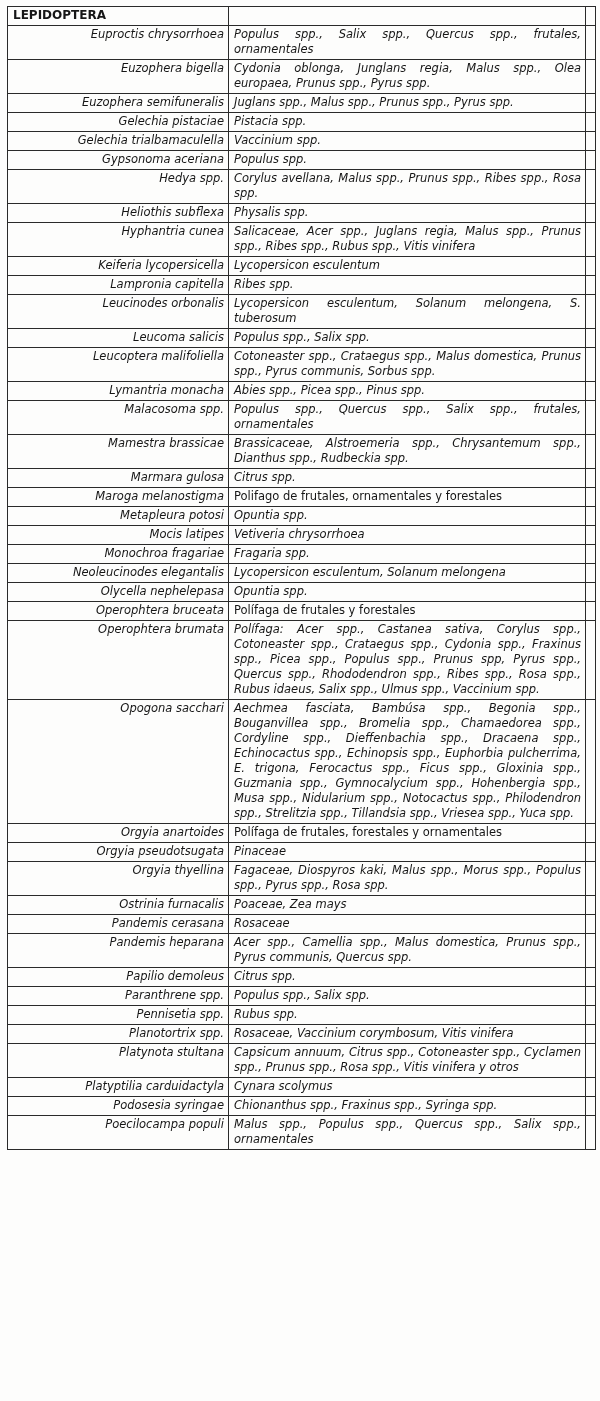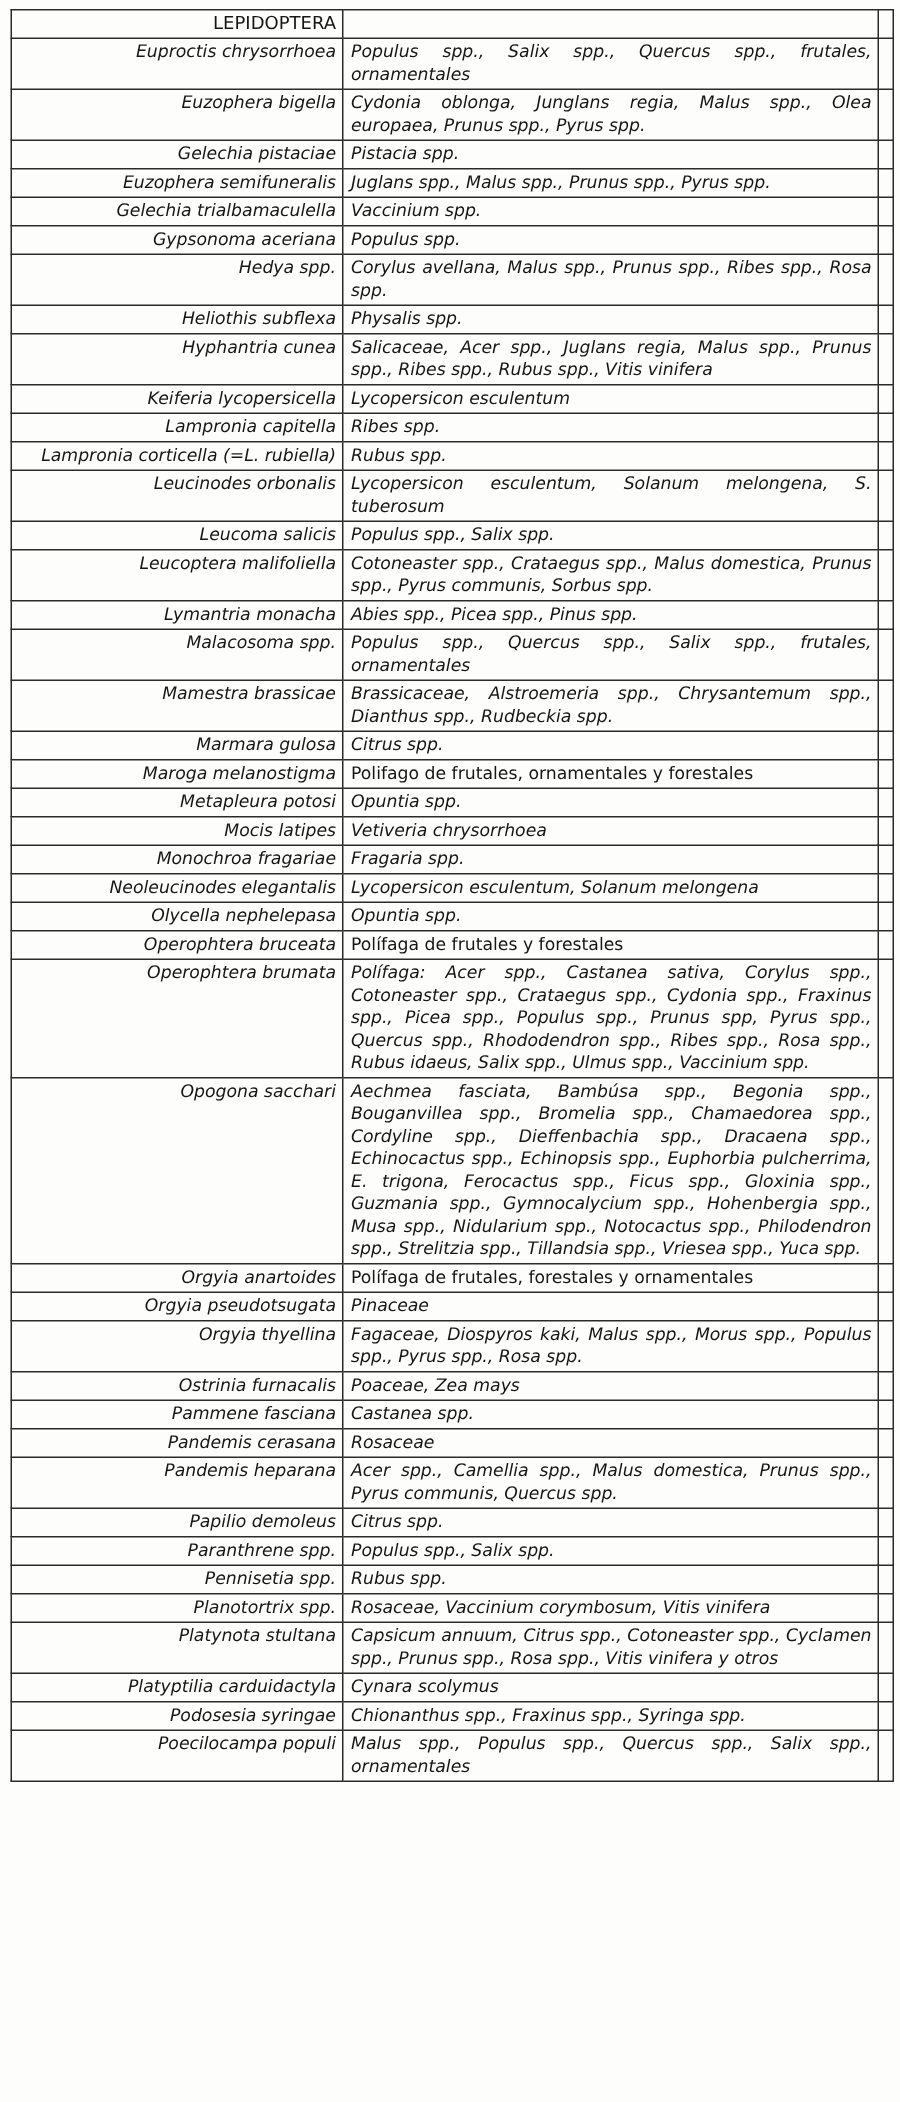--- a/index.html
+++ b/index.html
@@ -27,22 +27,22 @@
   col.c-edge    { width: 10px; }
   th, td {
     border: 1px solid #2a2a2a;
     padding: 1px 4px 2px 5px;
     font-size: 11.5px;
     line-height: 15px;
     vertical-align: top;
     overflow: hidden;
   }
   th.species-header {
-    text-align: right;
-    font-weight: normal;
+    text-align: left;
+    font-weight: bold;
     font-style: normal;
     font-size: 12px;
   }
   td.species {
     font-style: italic;
     text-align: right;
   }
   td.hosts {
     font-style: italic;
     text-align: justify;
@@ -78,30 +78,30 @@
           <td class="species">Euproctis chrysorrhoea</td>
           <td class="hosts">Populus spp., Salix spp., Quercus spp., frutales, ornamentales</td>
           <td class="edge"></td>
         </tr>
         <tr>
           <td class="species">Euzophera bigella</td>
           <td class="hosts">Cydonia oblonga, Junglans regia, Malus spp., Olea europaea, Prunus spp., Pyrus spp.</td>
           <td class="edge"></td>
         </tr>
         <tr>
+          <td class="species">Euzophera semifuneralis</td>
+          <td class="hosts">Juglans spp., Malus spp., Prunus spp., Pyrus spp.</td>
+          <td class="edge"></td>
+        </tr>
+        <tr>
           <td class="species">Gelechia pistaciae</td>
           <td class="hosts">Pistacia spp.</td>
           <td class="edge"></td>
         </tr>
         <tr>
-          <td class="species">Euzophera semifuneralis</td>
-          <td class="hosts">Juglans spp., Malus spp., Prunus spp., Pyrus spp.</td>
-          <td class="edge"></td>
-        </tr>
-        <tr>
           <td class="species">Gelechia trialbamaculella</td>
           <td class="hosts">Vaccinium spp.</td>
           <td class="edge"></td>
         </tr>
         <tr>
           <td class="species">Gypsonoma aceriana</td>
           <td class="hosts">Populus spp.</td>
           <td class="edge"></td>
         </tr>
         <tr>
@@ -123,25 +123,20 @@
           <td class="species">Keiferia lycopersicella</td>
           <td class="hosts">Lycopersicon esculentum</td>
           <td class="edge"></td>
         </tr>
         <tr>
           <td class="species">Lampronia capitella</td>
           <td class="hosts">Ribes spp.</td>
           <td class="edge"></td>
         </tr>
         <tr>
-          <td class="species">Lampronia corticella (=L. rubiella)</td>
-          <td class="hosts">Rubus spp.</td>
-          <td class="edge"></td>
-        </tr>
-        <tr>
           <td class="species">Leucinodes orbonalis</td>
           <td class="hosts">Lycopersicon esculentum, Solanum melongena, S. tuberosum</td>
           <td class="edge"></td>
         </tr>
         <tr>
           <td class="species">Leucoma salicis</td>
           <td class="hosts">Populus spp., Salix spp.</td>
           <td class="edge"></td>
         </tr>
         <tr>
@@ -225,25 +220,20 @@
           <td class="edge"></td>
         </tr>
         <tr>
           <td class="species">Orgyia thyellina</td>
           <td class="hosts">Fagaceae, Diospyros kaki, Malus spp., Morus spp., Populus spp., Pyrus spp., Rosa spp.</td>
           <td class="edge"></td>
         </tr>
         <tr>
           <td class="species">Ostrinia furnacalis</td>
           <td class="hosts">Poaceae, Zea mays</td>
-          <td class="edge"></td>
-        </tr>
-        <tr>
-          <td class="species">Pammene fasciana</td>
-          <td class="hosts">Castanea spp.</td>
           <td class="edge"></td>
         </tr>
         <tr>
           <td class="species">Pandemis cerasana</td>
           <td class="hosts">Rosaceae</td>
           <td class="edge"></td>
         </tr>
         <tr>
           <td class="species">Pandemis heparana</td>
           <td class="hosts">Acer spp., Camellia spp., Malus domestica, Prunus spp., Pyrus communis, Quercus spp.</td>

